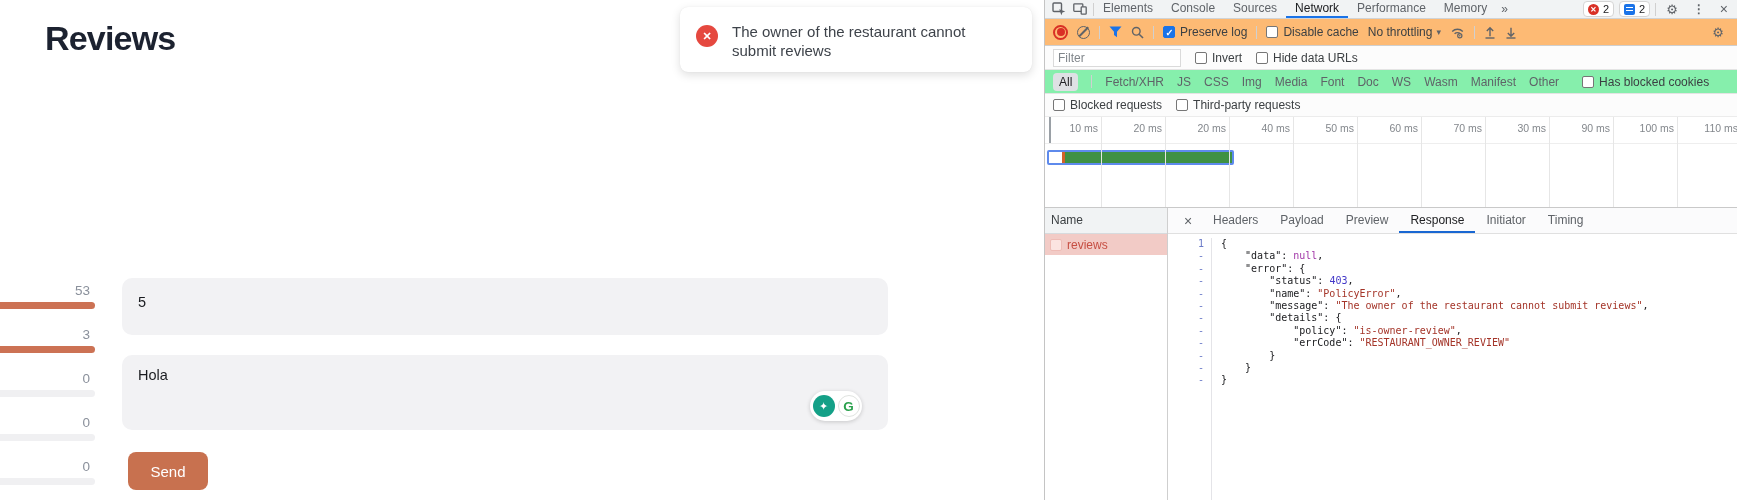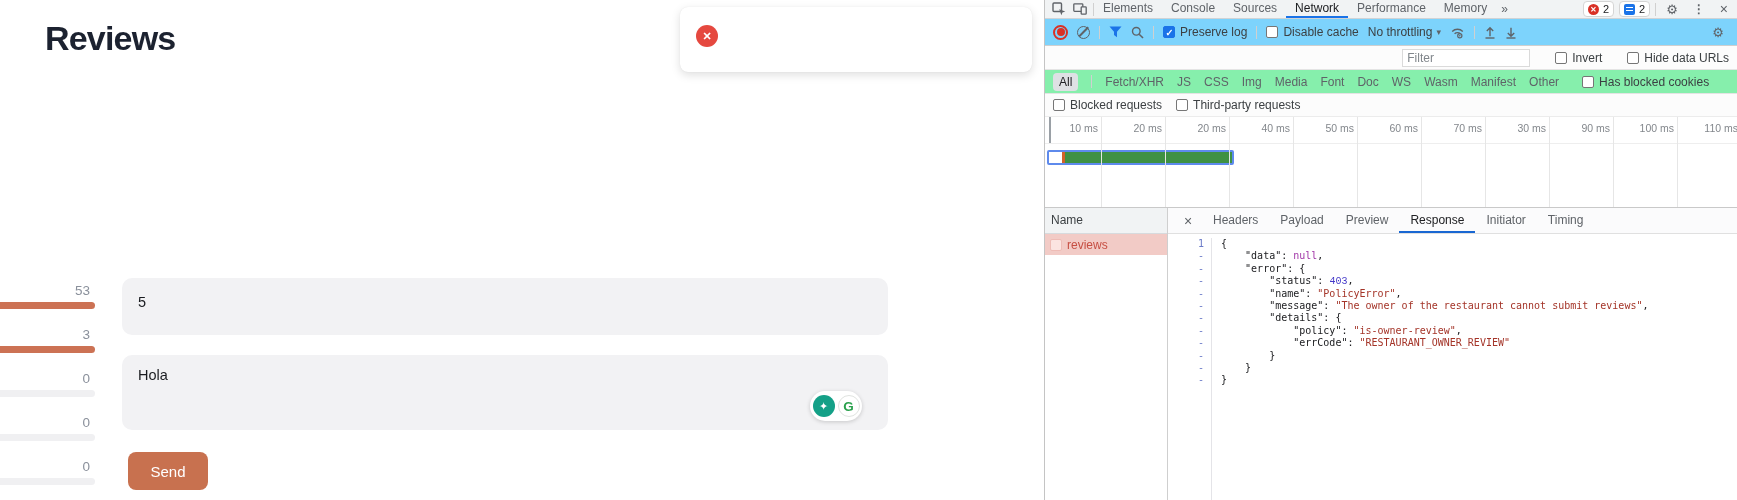--- a/index.html
+++ b/index.html
@@ -48,34 +48,34 @@
   .badges{margin-left:auto;display:flex;align-items:center;gap:5px;}
   .badge{display:flex;align-items:center;gap:4px;border:1px solid #d5d5d5;border-radius:4px;background:#fff;
          padding:1px 4px;font-size:11px;color:#202124;}
   .err-ic{width:11px;height:11px;border-radius:50%;background:#d93025;color:#fff;font-size:7.5px;font-weight:700;
           display:flex;align-items:center;justify-content:center;}
   .msg-ic{width:11px;height:11px;border-radius:2px;background:#1a73e8;position:relative;}
   .msg-ic::after{content:"";position:absolute;left:2px;top:3px;width:7px;height:1.5px;background:#fff;box-shadow:0 3px 0 #fff;}
   .glyph{color:#5f6368;padding:0 5px;}
   .vsep{width:1px;height:13px;background:#d0d0d0;flex:none;}
 
-  .dt-row2{height:26px;background:#7dd3fc;border-bottom:1px solid #cfcfcf;display:flex;align-items:center;gap:9px;padding:0 8px;}
+  .dt-row2{height:26px;background:#fdba74;border-bottom:1px solid #cfcfcf;display:flex;align-items:center;gap:9px;padding:0 8px;}
   .rec{width:11px;height:11px;border-radius:50%;border:2px solid #d93025;position:relative;flex:none;}
   .rec::after{content:"";position:absolute;inset:1.5px;border-radius:50%;background:#d93025;}
   .clear-ic{width:11px;height:11px;border-radius:50%;border:1.5px solid #5f6368;position:relative;flex:none;}
   .clear-ic::after{content:"";position:absolute;left:-1px;top:4.3px;width:13px;height:1.5px;background:#5f6368;transform:rotate(-45deg);}
   .cb-label{display:flex;align-items:center;gap:5px;color:#3c4043;white-space:nowrap;}
   .cb{width:12px;height:12px;border:1px solid #767676;border-radius:2px;background:#fff;box-sizing:border-box;
       position:relative;flex:none;}
   .cb.checked{background:#1a73e8;border-color:#1a73e8;}
   .cb.checked::after{content:"✓";position:absolute;left:1.5px;top:-0.5px;color:#fff;font-size:9.5px;font-weight:700;}
   .dd{color:#5f6368;font-size:9px;margin-left:4px;}
   .throttle{display:flex;align-items:center;white-space:nowrap;}
 
-  .dt-row3{height:23px;background:#fcfcfc;border-bottom:1px solid #e4e4e4;display:flex;align-items:center;gap:25px;padding:0 8px;justify-content:flex-end;}
+  .dt-row3{height:23px;background:#fcfcfc;border-bottom:1px solid #e4e4e4;display:flex;align-items:center;gap:14px;padding:0 8px;}
   .filter-input{width:118px;height:16px;border:1px solid #dadada;background:#fff;font-size:12px;padding:0 4px;
                 font-family:inherit;color:#202124;}
   .filter-input::placeholder{color:#80868b;}
 
   .dt-row4{height:23px;background:#86efac;border-bottom:1px solid #e4e4e4;display:flex;align-items:center;gap:13px;padding:0 8px;}
   .chip{color:#5f6368;white-space:nowrap;}
   .chip.active{background:#dee1e4;color:#202124;border-radius:4px;padding:2px 6px;}
   .hbc{margin-left:10px;}
 
   .dt-row5{height:22px;background:#fcfcfc;border-bottom:1px solid #ececec;display:flex;align-items:center;gap:14px;padding:0 8px;}
@@ -104,32 +104,33 @@
   .d-tab.active{color:#202124;box-shadow:inset 0 -2px 0 #1967d2;}
 
   .code-wrap{flex:1;display:flex;font-family:"DejaVu Sans Mono",monospace;font-size:10px;line-height:12.4px;
              padding-top:4px;overflow:hidden;}
   .gutter{width:44px;flex:none;text-align:right;padding-right:7px;border-right:1px solid #e4e4e8;color:#6b7bc8;box-sizing:border-box;}
   .gutter-cell{height:12.4px;}
   .code{padding-left:9px;white-space:pre;color:#202124;}
   .code-line{height:12.4px;}
   .tok-p{color:#202124;}
   .tok-s{color:#a43428;}
-  .tok-n{color:#4338c8;font-family:Liberation Mono, monospace;}
+  .tok-n{color:#4338c8;}
   .tok-u{color:#a238a8;}
 </style>
 </head>
 <body>
 
 <div class="stage">
 
   <h1 class="abs page-title">Reviews</h1>
 
   <div class="abs toast">
     <span class="toast-icon">✕</span>
+    <div class="toast-text">The owner of the restaurant cannot submit reviews</div>
   </div>
 
   <div class="abs ratings" id="ratings">
       <div class="rating-row">
         <div class="rating-count">53</div>
         <div class="rating-bar filled"></div>
       </div>
       <div class="rating-row">
         <div class="rating-count">3</div>
         <div class="rating-bar filled"></div>

